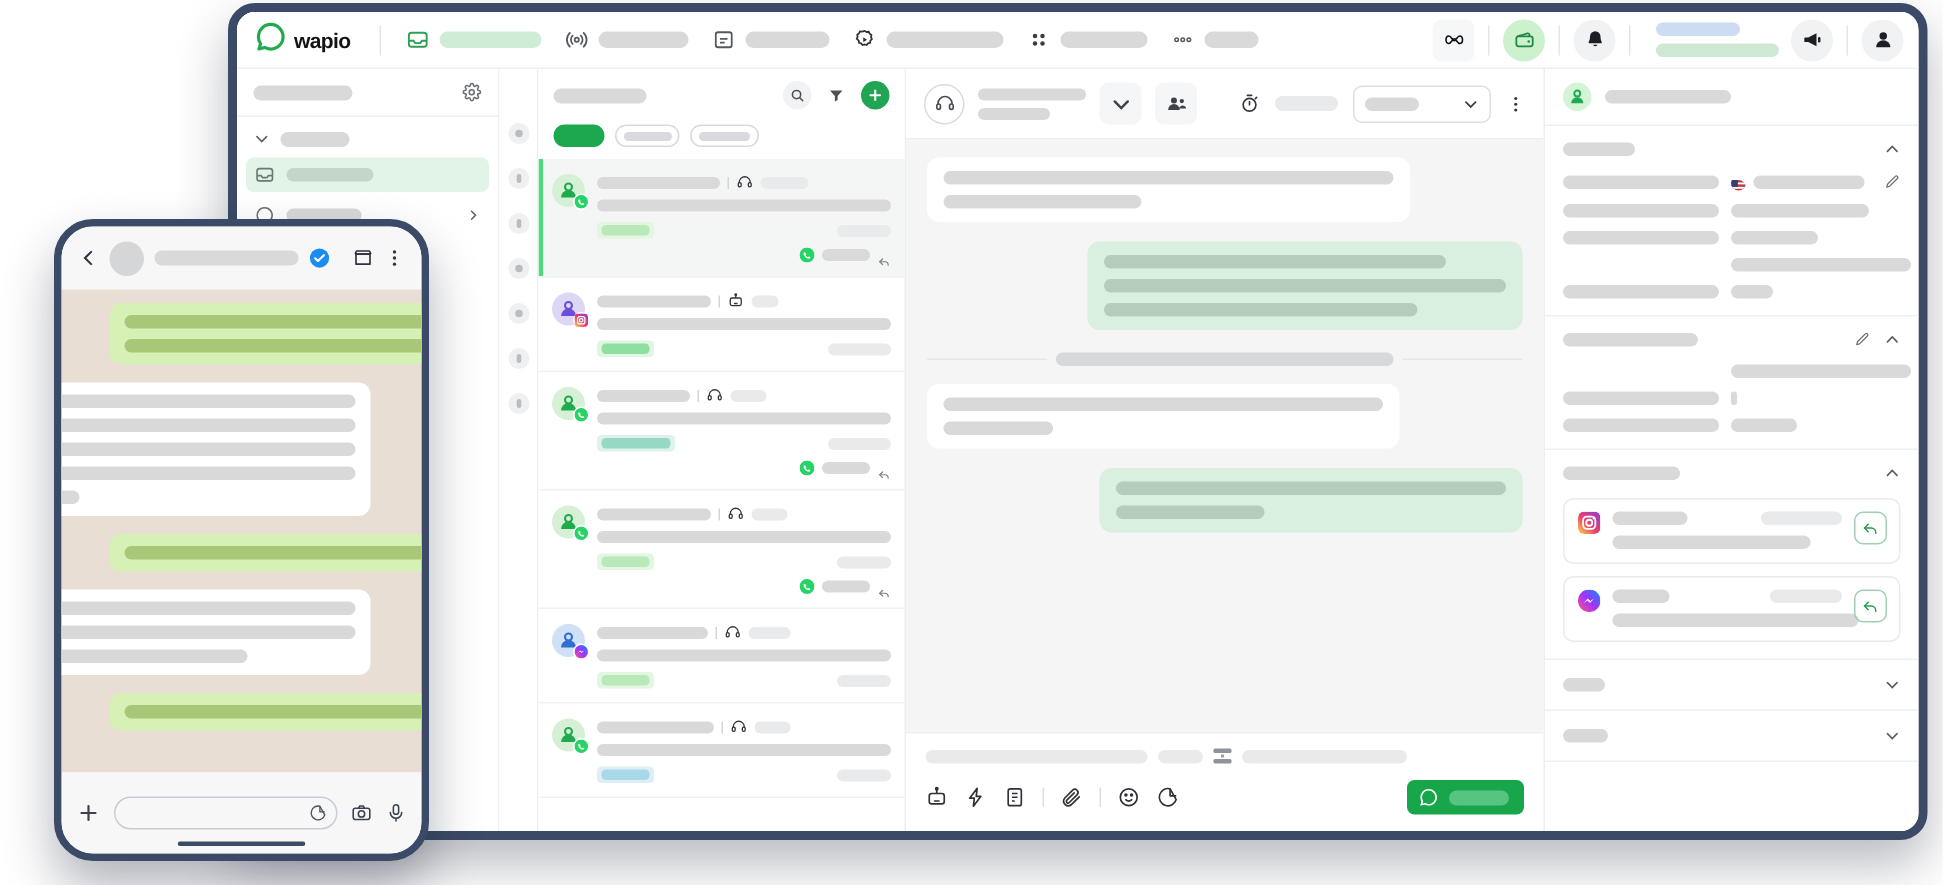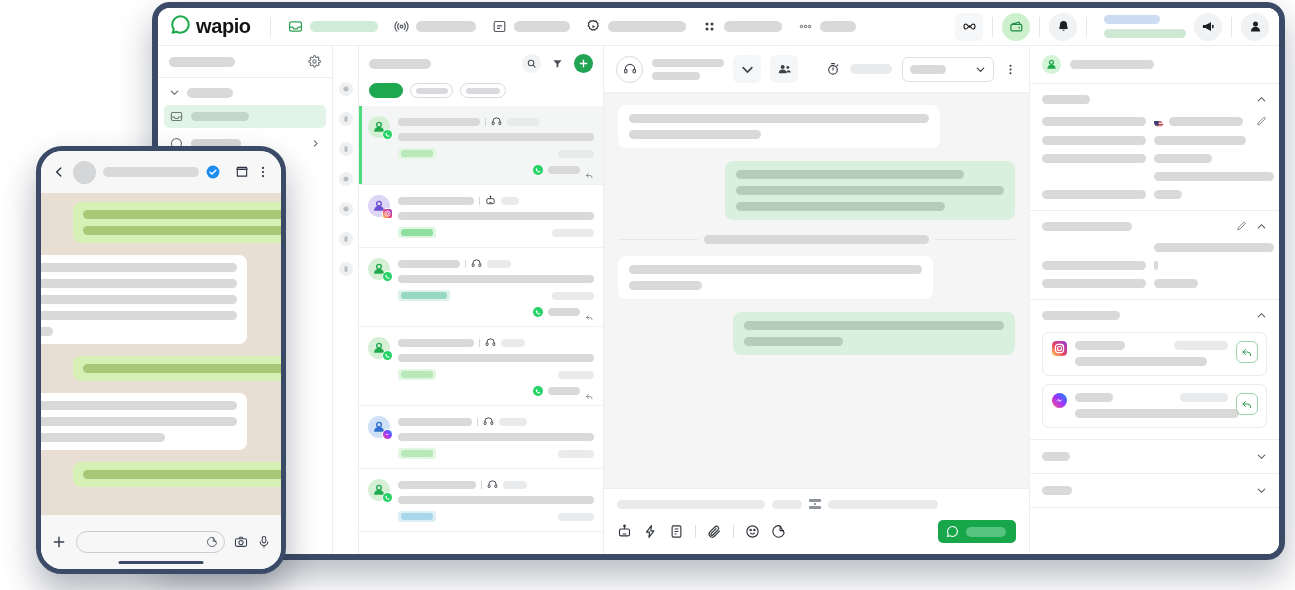--- a/index.html
+++ b/index.html
@@ -29,21 +29,21 @@
   
   .topbar {
     height: 38px; flex: 0 0 38px;
     display: flex; align-items: center;
     background: #fff;
     border-bottom: 1px solid #eceef0;
     padding: 0 10px 0 12px;
     gap: 0px;
   }
   .logo { display:flex; align-items:center; gap:5px; padding-right:10px; }
-  .logo-text { font-size: 20px; font-weight: 700; color: #141414; letter-spacing:-.4px; }
+  .logo-text { font-size: 14px; font-weight: 700; color: #141414; letter-spacing:-.4px; }
   .vsep { width:1px; height:20px; background:#e4e6e9; margin:0 9px; flex:0 0 1px; }
   .navitem { display:flex; align-items:center; gap:7px; padding: 0 8px; }
   .navicon { width:15px; height:15px; flex:0 0 15px; color:#55595f; }
   .navicon svg { width:100%; height:100%; display:block; }
   .topbar-spacer { flex:1 1 auto; }
   .ticon {
     width: 28px; height: 28px; border-radius: 50%;
     display:flex; align-items:center; justify-content:center;
     flex: 0 0 28px;
   }

